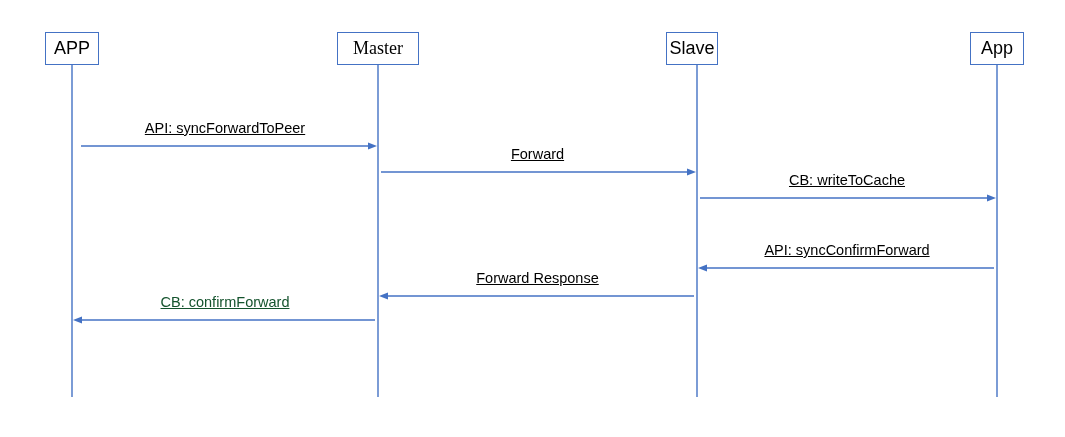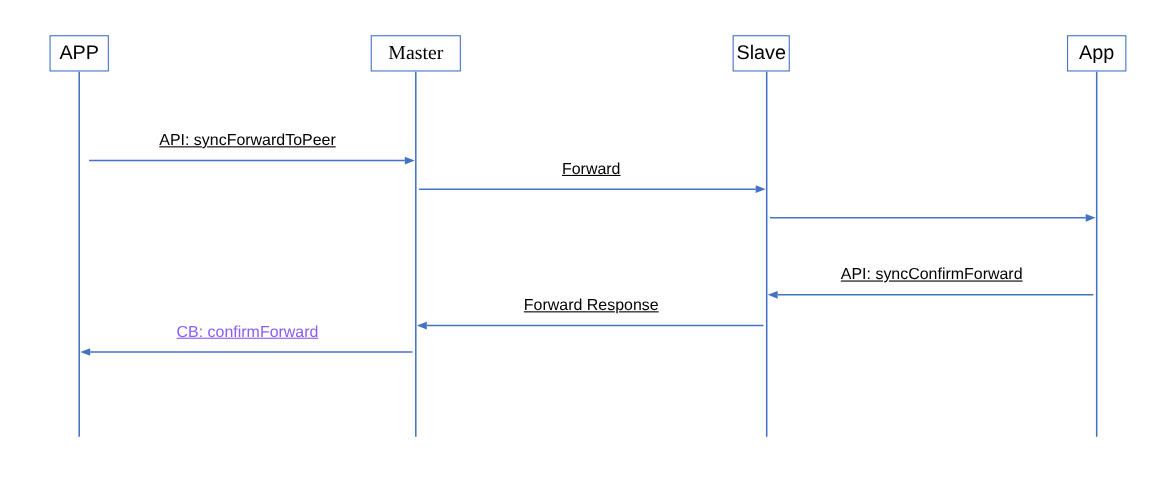--- a/index.html
+++ b/index.html
@@ -68,17 +68,18 @@
       <div class="actor-box" style="left: 666px; top: 32px; width: 52px; height: 33px; border: 1.5px solid rgb(68, 114, 196); color: rgb(0, 0, 0);">
         <span>Slave</span>
       </div>
       <div class="actor-box" style="left: 970px; top: 32px; width: 54px; height: 33px; border: 1.5px solid rgb(68, 114, 196); color: rgb(0, 0, 0);">
         <span>App</span>
       </div>
     </div>
   <div class="layer" id="label-layer">
       <div class="msg-label" style="left: 225px; top: 119px; color: rgb(0, 0, 0);">API: syncForwardToPeer</div>
       <div class="msg-label" style="left: 537.5px; top: 145px; color: rgb(0, 0, 0);">Forward</div>
+      <div class="msg-label" style="left: 847px; top: 171px; color: rgb(0, 0, 0);">CB: writeToCache</div>
       <div class="msg-label" style="left: 847px; top: 241px; color: rgb(0, 0, 0);">API: syncConfirmForward</div>
       <div class="msg-label" style="left: 537.5px; top: 269px; color: rgb(0, 0, 0);">Forward Response</div>
-      <div class="msg-label" style="left: 225px; top: 293px; color: #8b5cf6;">CB: confirmForward</div>
+      <div class="msg-label" style="left: 225px; top: 293px; color: #14532d;">CB: confirmForward</div>
     </div>
 </div>
 
 </body></html>

